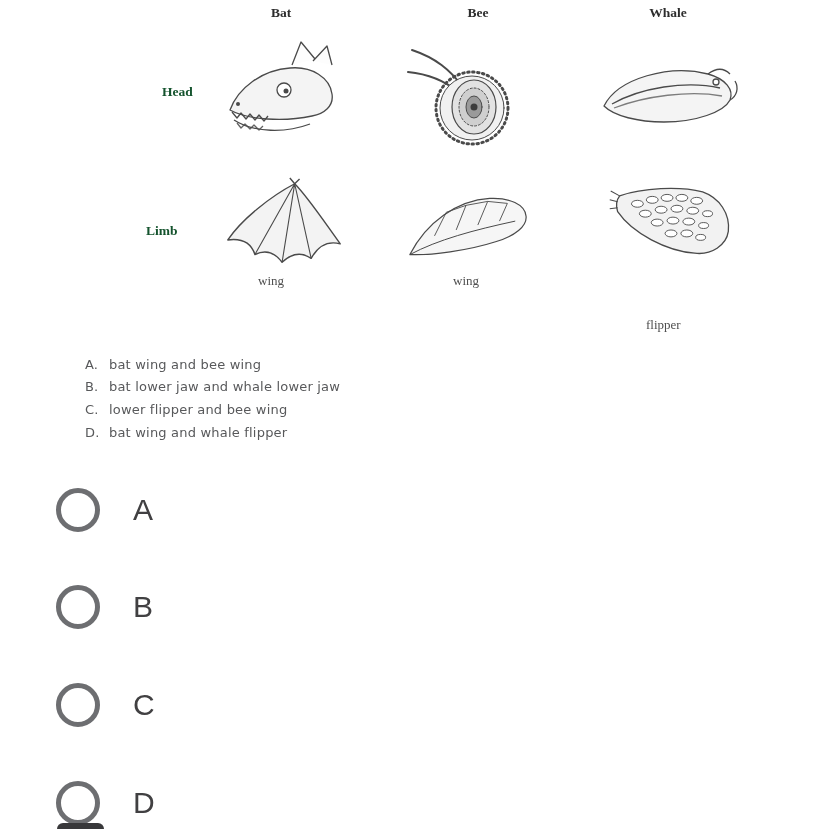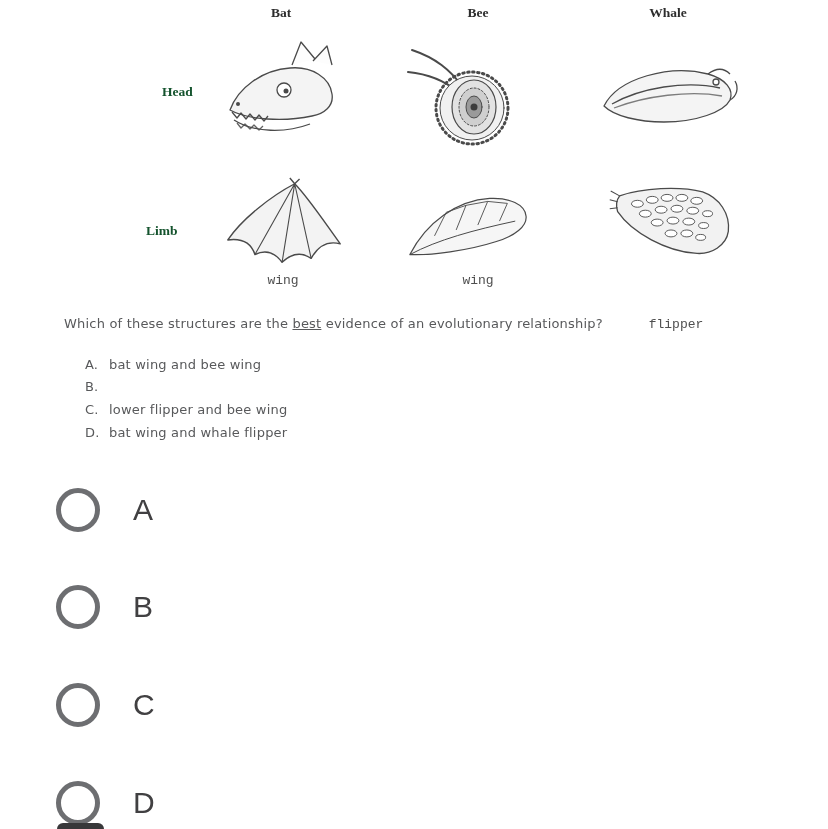--- a/index.html
+++ b/index.html
@@ -5,22 +5,22 @@
   html,body{margin:0;padding:0;background:#ffffff;}
   body{width:828px;height:829px;overflow:hidden;position:relative;
        font-family:"Liberation Sans",sans-serif;}
   .page{position:relative;width:828px;height:829px;background:#fff;padding-left:44px;}
 
   
   .fig-header{position:absolute;font-family:"Liberation Serif",serif;font-weight:bold;
               font-size:13.5px;color:#2d2d2d;text-align:center;}
   .fig-rowlabel{position:absolute;font-family:"Liberation Serif",serif;font-weight:bold;
                 font-size:13.5px;color:#14532d;}
-  .fig-caption{position:absolute;font-family:Liberation Mono, monospace;
-               font-size:13px;color:#4f4f4f;text-align:center;}
+  .fig-caption{position:absolute;font-family:Liberation Serif, serif;
+               font-size:13px;color:#4f4f4f;}
   .sketch{position:absolute;}
 
   
   .question{position:absolute;left:64px;top:316px;width:720px;
             font-family:"DejaVu Sans",sans-serif;font-size:13px;color:#58595b;
             letter-spacing:0.2px;}
   .question .u{text-decoration:underline;}
   .choices{position:absolute;left:85px;top:353px;
            font-family:"DejaVu Sans",sans-serif;font-size:13px;color:#58595b;
            letter-spacing:0.2px;}
@@ -130,31 +130,29 @@
           <ellipse cx="80" cy="48" rx="6" ry="3.5"></ellipse>
         <ellipse cx="94" cy="52" rx="5" ry="3"></ellipse>
       </g>
     </g>
   </svg>
 
   <div class="fig-caption" style="left:258px;top:273px;width:50px;">wing</div>
   <div class="fig-caption" style="left:453px;top:273px;width:50px;">wing</div>
   <div class="fig-caption" style="left:646px;top:273px;width:60px;margin-top:44px;">flipper</div>
 
-  <div class="question">
-    <span>Which of these structures are the </span><span class="u">best</span><span> evidence of an evolutionary relationship?</span>
-  </div>
 
   <div class="choices">
     <div class="choice">
       <span class="letter">A.</span>
       <span>bat wing and bee wing</span>
     </div>
     <div class="choice">
       <span class="letter">B.</span>
+      <span>bat lower jaw and whale lower jaw</span>
     </div>
     <div class="choice">
       <span class="letter">C.</span>
       <span>lower flipper and bee wing</span>
     </div>
     <div class="choice">
       <span class="letter">D.</span>
       <span>bat wing and whale flipper</span>
     </div>
   </div>

